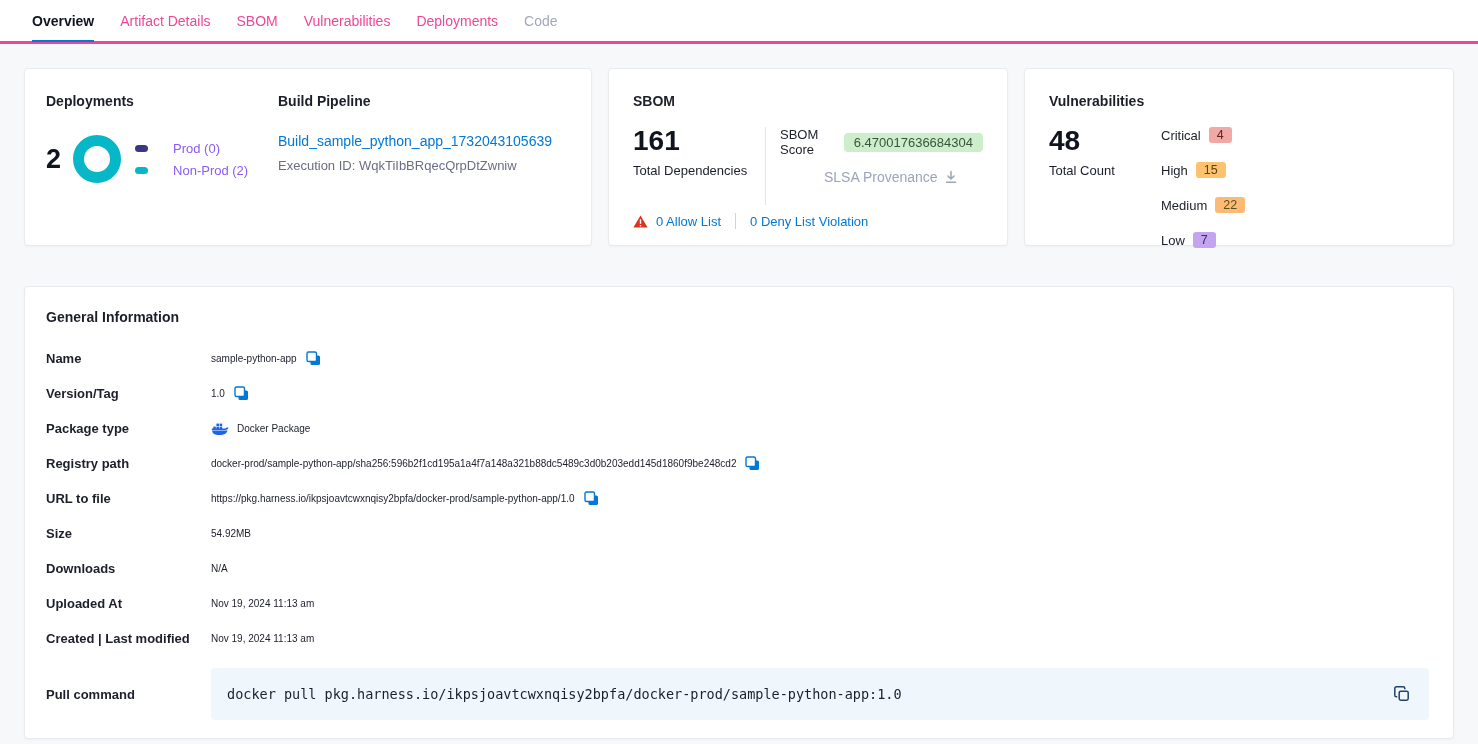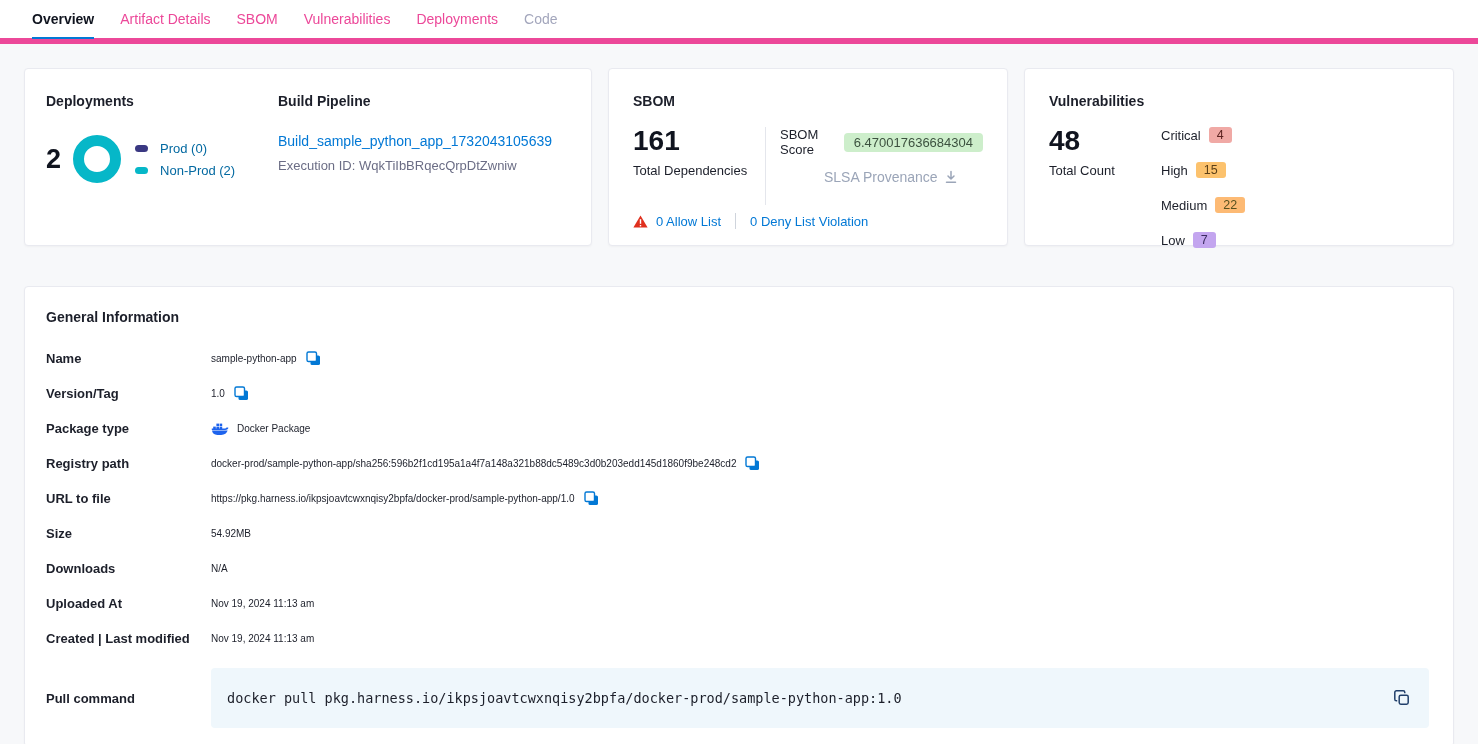--- a/index.html
+++ b/index.html
@@ -8,21 +8,21 @@
     font-family: "Liberation Sans", sans-serif;
     background: #f7f8fa;
     color: #1c1f2a;
     font-size: 13px;
   }
 
   
   .tabbar {
     height: 44px;
     background: #ffffff;
-    border-bottom: 6px solid #ec4899;
+    border-bottom: 3px solid #ec4899;
     display: flex;
     align-items: stretch;
     padding-left: 32px;
   }
   .tab {
     display: flex;
     align-items: center;
     margin-right: 26px;
     font-size: 14px;
     color: #ec4899;
@@ -59,21 +59,21 @@
   .deploy-col { width: 232px; }
   .deploy-body { display: flex; align-items: center; margin-top: 26px; }
   .big-num { font-size: 27px; font-weight: 700; color: #10141f; }
   .donut {
     width: 48px; height: 48px;
     border: 11px solid #06b7c8;
     border-radius: 50%;
     margin: 0 14px 0 12px;
   }
   .legend { display: flex; flex-direction: column; gap: 7px; }
-  .legend-item { display: flex; align-items: center; gap: 12px; color: #0369a1; font-size: 13px; }
+  .legend-item { display: flex; align-items: center; gap: 25px; color: #8b5cf6; font-size: 13px; }
   .dot { width: 13px; height: 7px; border-radius: 4px; display: inline-block; }
   .dot-prod { background: #3a3882; }
   .dot-nonprod { background: #06b7c8; }
   .pipeline-col { flex: 1; }
   .pipeline-link {
     display: inline-block;
     margin-top: 24px;
     color: #0278d5;
     font-size: 14px;
     text-decoration: none;
@@ -141,21 +141,21 @@
     align-items: center;
     min-height: 35px;
   }
   .gen-label { font-weight: 700; font-size: 13px; color: #1c1f2a; }
   .gen-value { display: flex; align-items: center; gap: 8px; font-size: 10px; color: #1c1f2a; }
   .copy-btn { display: inline-flex; align-items: center; cursor: pointer; border: none; background: transparent; padding: 0; }
   .pull-row { margin-top: 12px; align-items: center; min-height: 52px; }
   .pull-block {
     background: #eff7fc;
     border-radius: 4px;
-    height: 60px;
+    height: 52px;
     display: flex;
     align-items: center;
     justify-content: space-between;
     padding: 0 18px 0 16px;
     text-align: center;
   }
   .pull-code {
     font-family: "DejaVu Sans Mono", "Liberation Mono", monospace;
     font-size: 13.5px;
     color: #1c1f2a;

